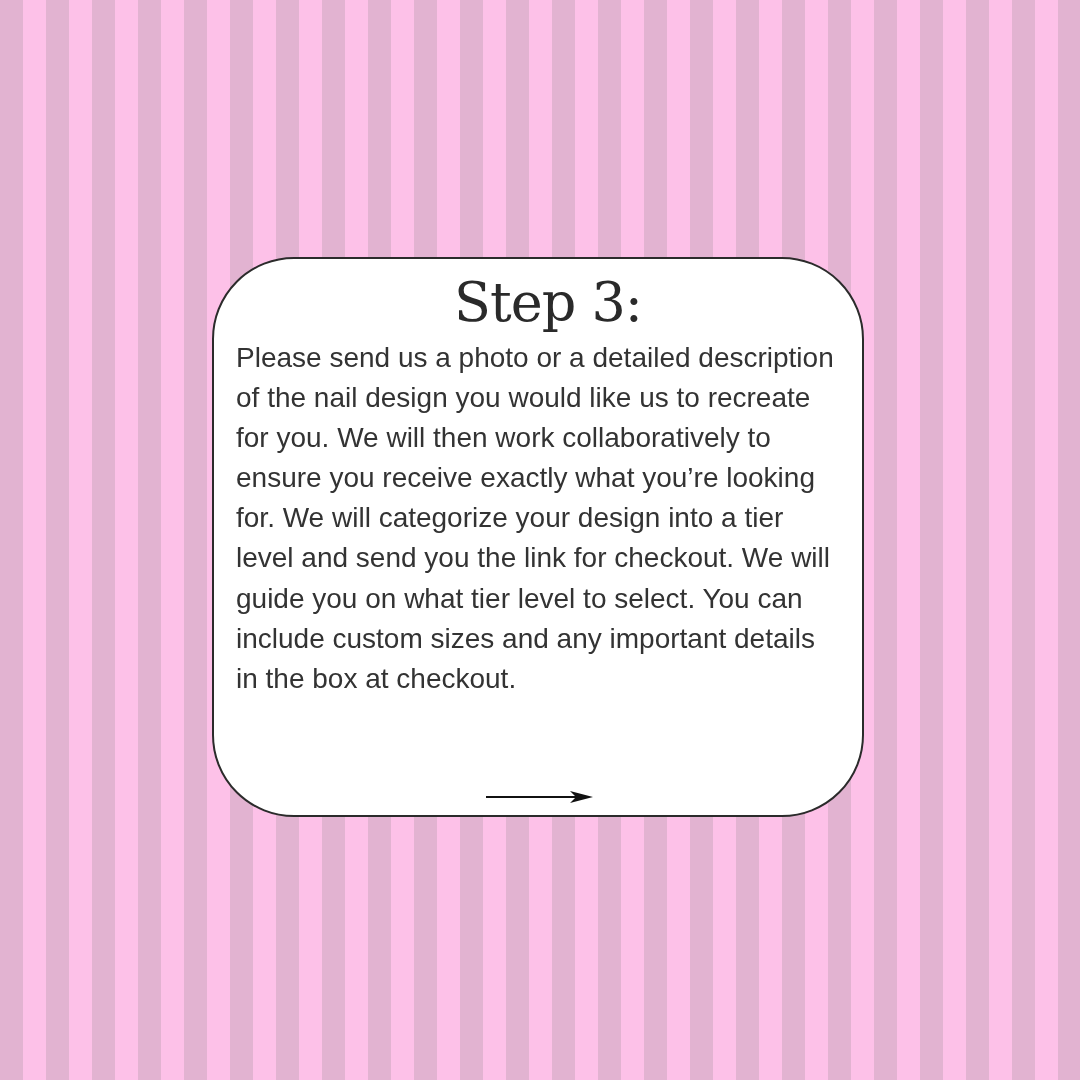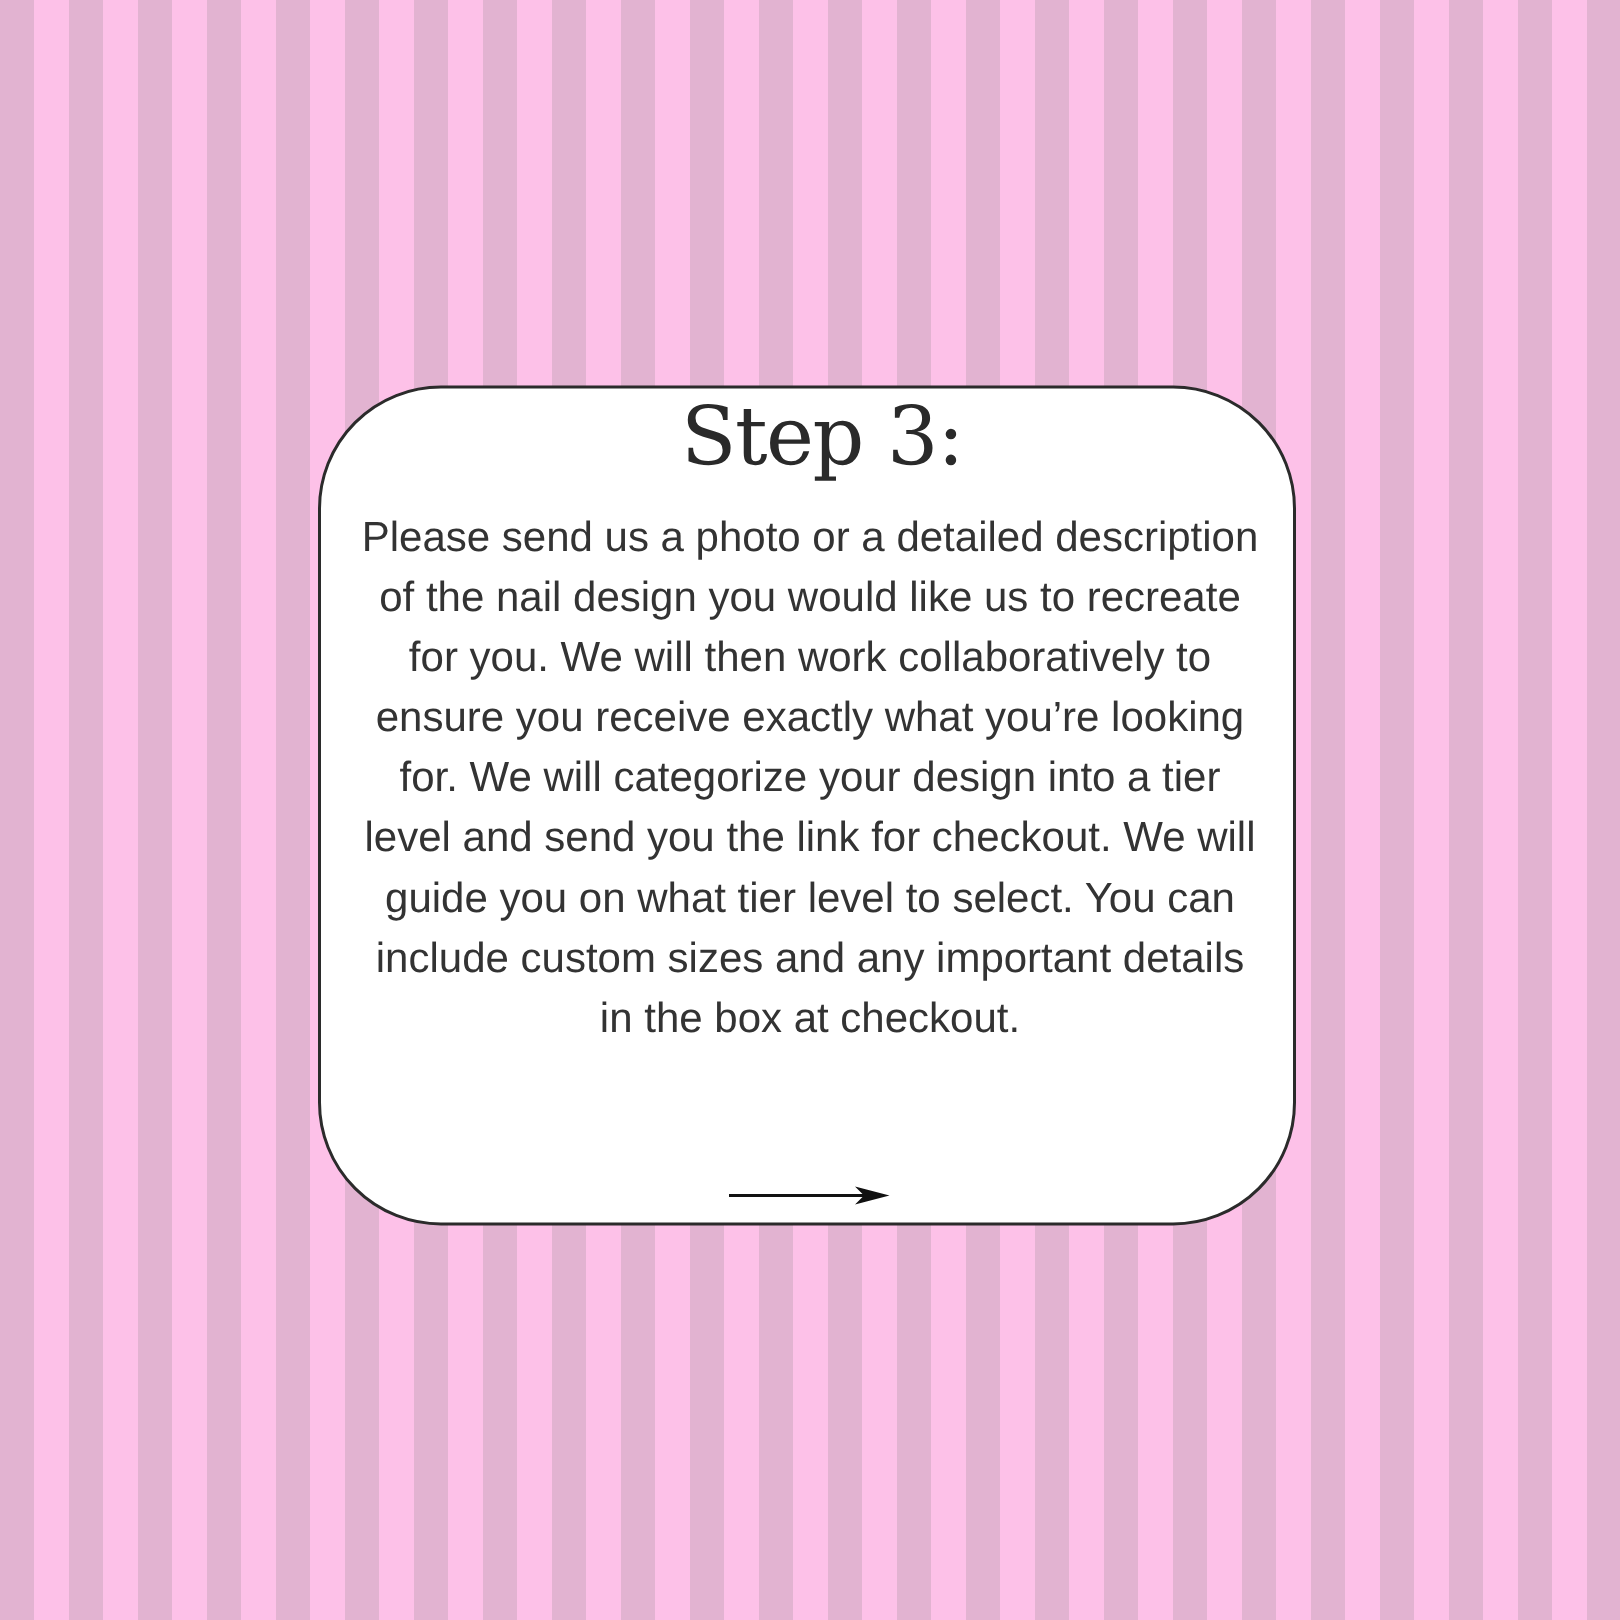--- a/index.html
+++ b/index.html
@@ -6,26 +6,26 @@
   body {
     width:1080px; height:1080px; overflow:hidden; position:relative;
     background: repeating-linear-gradient(90deg, #e2b3d1 0px, #e2b3d1 23px, #fdc1e8 23px, #fdc1e8 46px);
   }
   .card {
     position:absolute; left:212px; top:257px; width:652px; height:560px;
     background:#ffffff; border:2px solid #2b2b2b; border-radius:82px;
     box-sizing:border-box;
   }
   .title {
-    position:absolute; left:0; right:0; top:256px; text-align:center;
+    position:absolute; left:0; right:0; top:268px; text-align:center;
     font-family:"DejaVu Serif", serif; font-size:54px; color:#2a2a2a;
     letter-spacing:-1px; line-height:70px;padding-left:16px;
   }
   .body {
-    position:absolute; left:236px; width:608px; top:338px; text-align:center;
+    position:absolute; left:236px; width:608px; top:338px; text-align:left;
     font-family:"Liberation Sans", sans-serif; font-size:28px; line-height:40.1px;
     color:#333333;
   }
   .arrow { position:absolute; left:486px; top:789px; width:108px; height:16px; }
 </style>
 </head>
 <body>
 
 <div class="card"></div>
 <div class="title">Step 3:</div>

